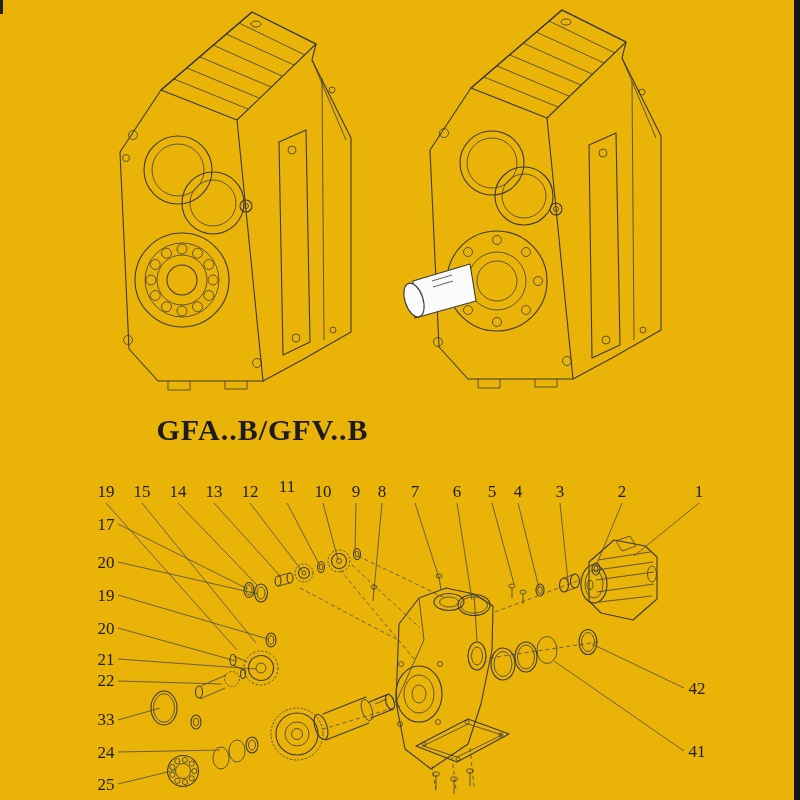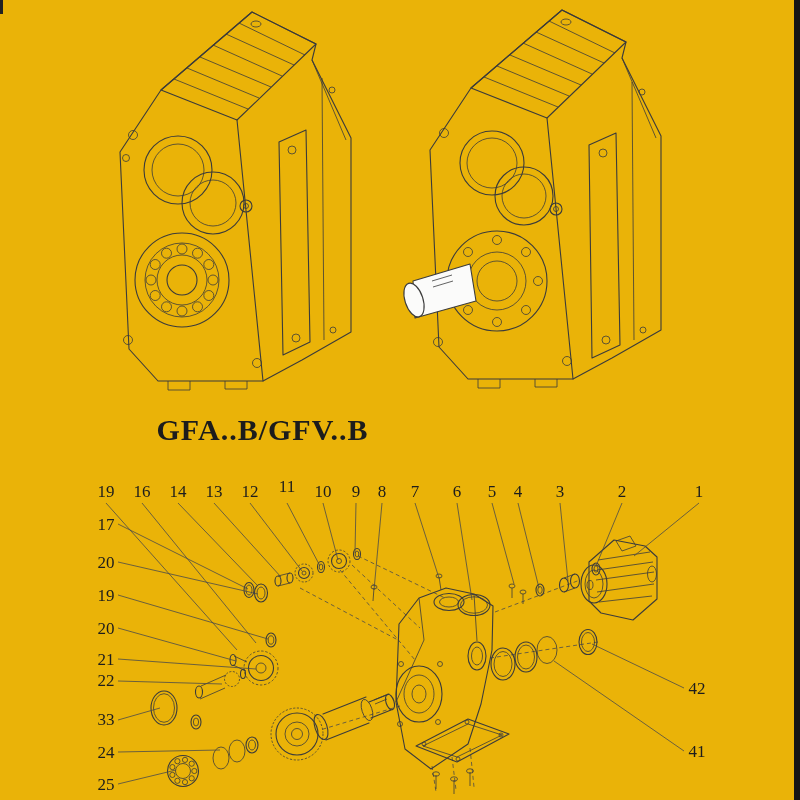--- a/index.html
+++ b/index.html
@@ -302,21 +302,21 @@
     </g>
   </g>
 
   <rect x="794" y="0" width="6" height="800" fill="#151515"></rect>
   <rect x="0" y="0" width="3" height="14" fill="#222222"></rect>
 </svg>
 
 <div class="model-label" style="left:115px;top:413px;width:295px;">GFA..B/GFV..B</div>
 
 <span class="co" style="left:93px;top:482px">19</span>
-<span class="co" style="left:129px;top:482px">16</span>
+<span class="co" style="left:129px;top:482px">15</span>
 <span class="co" style="left:165px;top:482px">14</span>
 <span class="co" style="left:201px;top:482px">13</span>
 <span class="co" style="left:237px;top:482px">12</span>
 <span class="co" style="left:274px;top:477px">11</span>
 <span class="co" style="left:310px;top:482px">10</span>
 <span class="co" style="left:343px;top:482px">9</span>
 <span class="co" style="left:369px;top:482px">8</span>
 <span class="co" style="left:402px;top:482px">7</span>
 <span class="co" style="left:444px;top:482px">6</span>
 <span class="co" style="left:479px;top:482px">5</span>

